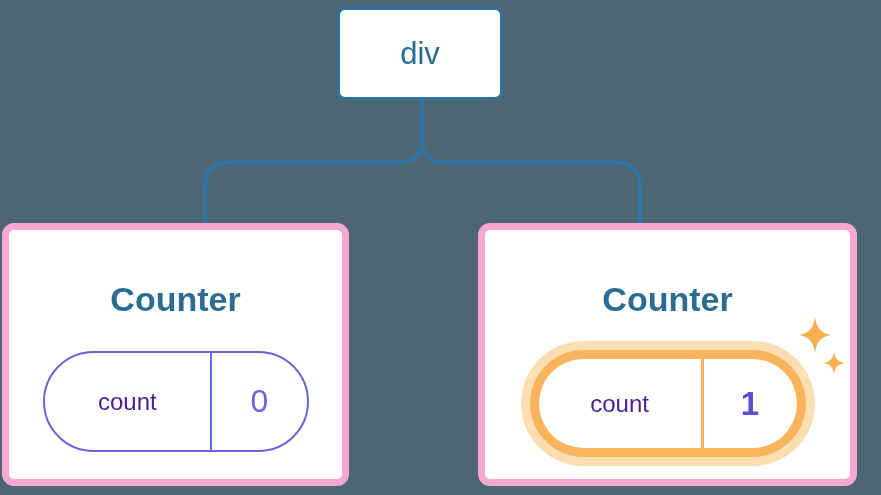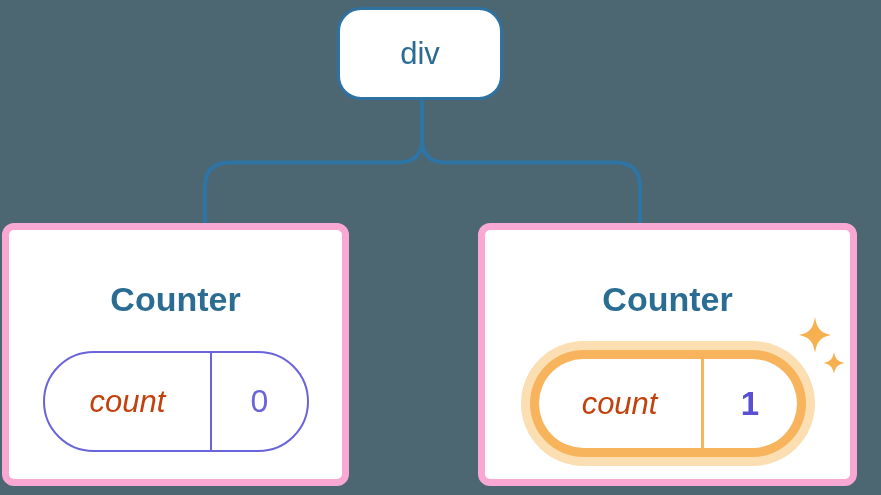--- a/index.html
+++ b/index.html
@@ -19,21 +19,21 @@
     left: 0; top: 0;
     width: 881px; height: 495px;
   }
   .root-node {
     position: absolute;
     left: 337px; top: 7px;
     width: 166px; height: 93px;
     box-sizing: border-box;
     background: #FFFFFF;
     border: 3px solid #2E72A1;
-    border-radius: 24px;
+    border-radius: 8px;
     display: flex;
     align-items: center;
     justify-content: center;
     font-size: 31px;
     font-weight: 500;
     color: #2B6D92;
   }
   .card {
     position: absolute;
     top: 223px;
@@ -66,21 +66,21 @@
   .state-pill .key-cell {
     width: 64%;
     box-sizing: border-box;
     border-right: 2px solid #6A63DB;
     display: flex; align-items: center; justify-content: center;
   }
   .state-pill .value-cell {
     width: 36%;
     display: flex; align-items: center; justify-content: center;
   }
-  .state-key   { font-size: 31px; color: #c2410c; font-style: italic; }
+  .state-key   { font-size: 24px; color: #4c1d95; }
   .state-value { font-size: 32px; color: #6A63DB; }
   
   .pill-glow {
     margin: 24px auto 0;
     width: 294px; height: 125px;
     box-sizing: border-box;
     background: #FBDFB2;
     border-radius: 70px;
     padding: 9px;
   }

